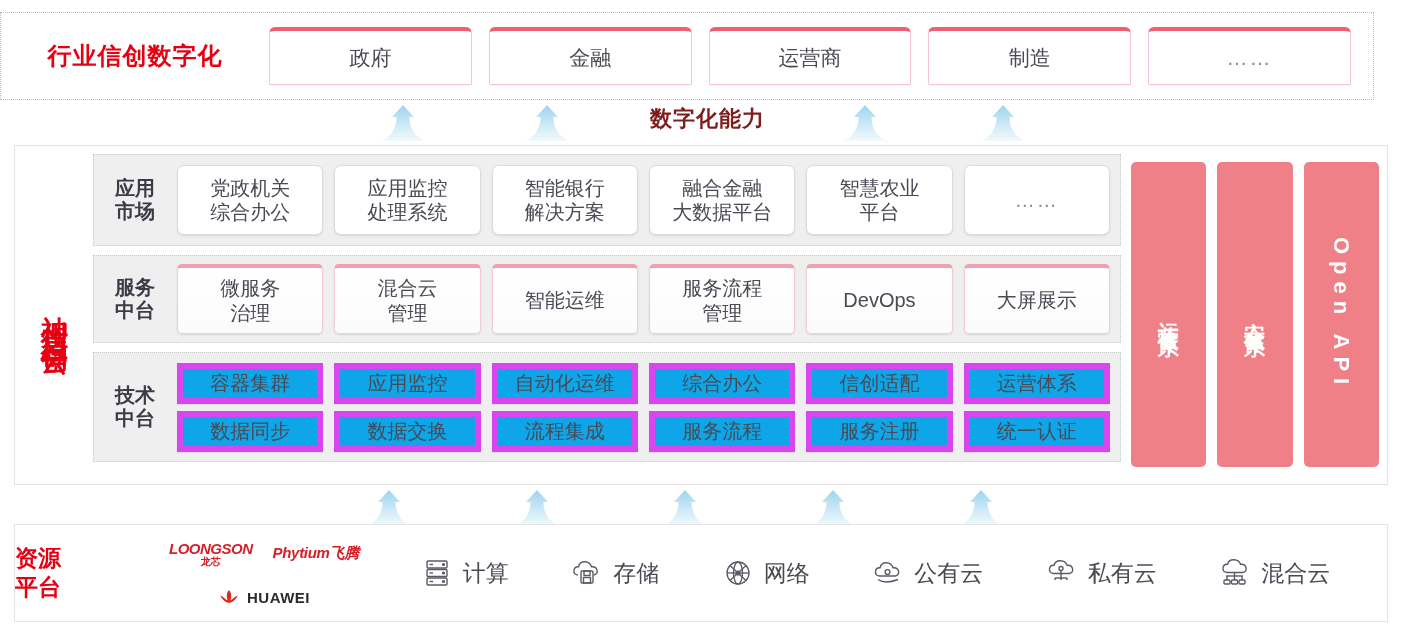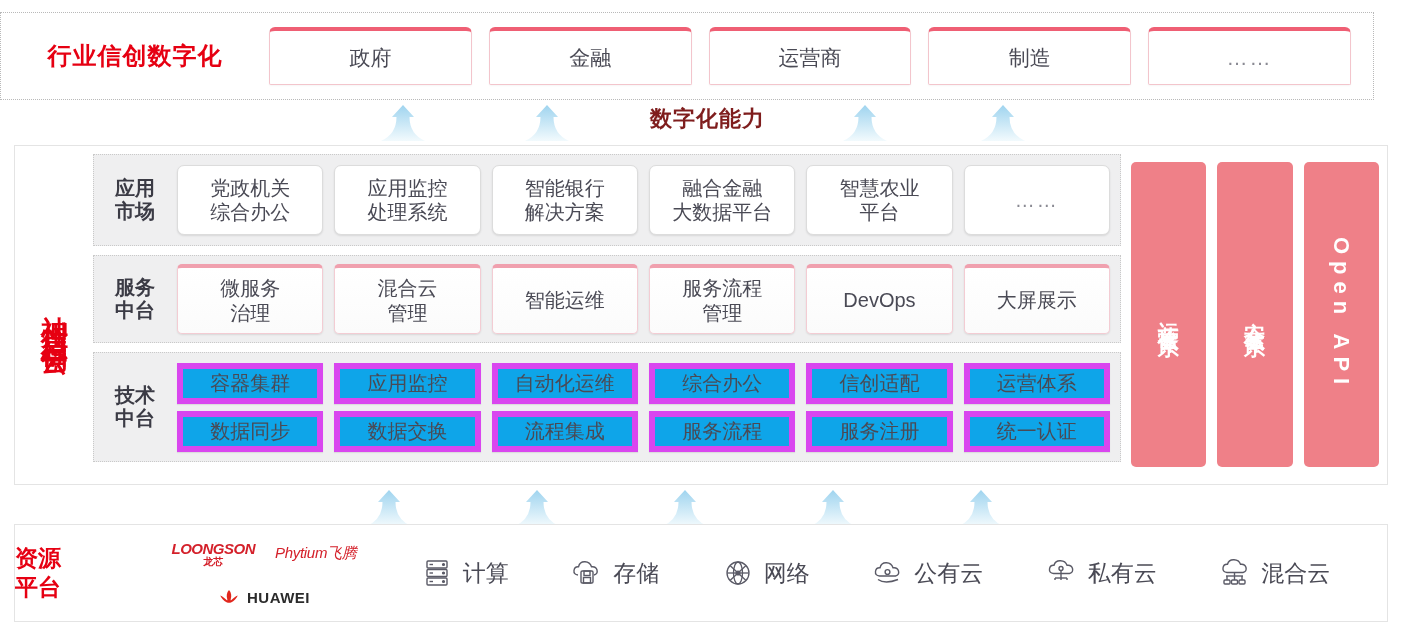--- a/index.html
+++ b/index.html
@@ -162,21 +162,21 @@
     width: 250px; flex: none;
     display: flex; flex-direction: column; align-items: center; gap: 22px;
   }
   .logo-row { display: flex; align-items: center; gap: 20px; }
   .logo-loongson { display:flex; flex-direction:column; align-items:center; line-height:1; }
   .logo-loongson .en {
     color:#d4202a; font-size:15px; font-weight:bold; font-style:italic;
     letter-spacing:-0.5px; font-family:"Liberation Sans", sans-serif;
   }
   .logo-loongson .cn { color:#d4202a; font-size:10px; font-weight:bold; margin-top:1px; }
-  .logo-phytium { color:#d4202a; font-size:15px; font-weight:normal; font-style:italic; letter-spacing:-0.3px; }
+  .logo-phytium { color:#d4202a; font-size:15px; font-weight:bold; font-style:italic; letter-spacing:-0.3px; }
   .logo-huawei { display:flex; align-items:center; gap:7px; }
   .hw-mark { width:22px; height:16px; flex:none; }
   .logo-huawei .hw-text { color:#2b2b2b; font-size:15px; font-weight:bold; letter-spacing:0.5px; }
 
   .res-items { flex: 1; display: flex; align-items: flex-start; justify-content: space-around; padding-right: 26px; }
   .res-item { display: flex; align-items: center; gap: 9px; }
   .res-item .ico { width: 34px; height: 34px; flex: none; }
   .res-item .ico svg { display:block; width:34px; height:34px; }
   .res-item .lbl { color: #4a4a55; font-size: 23px; }
 </style>

